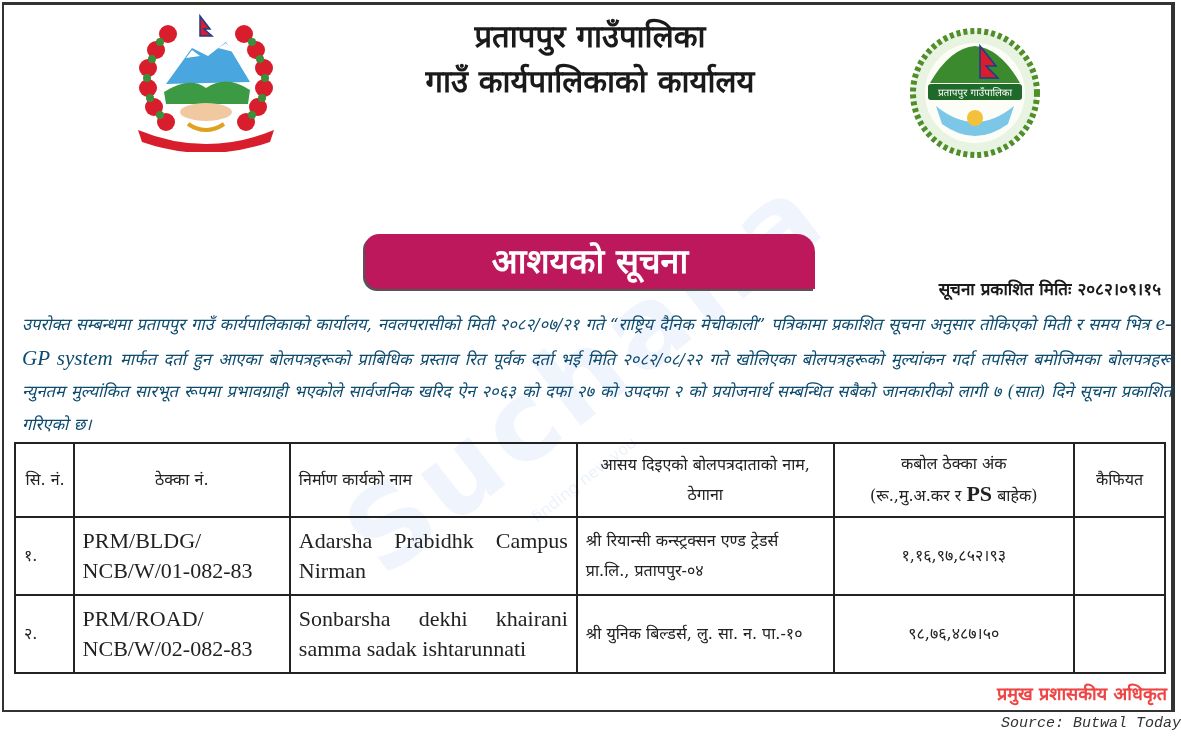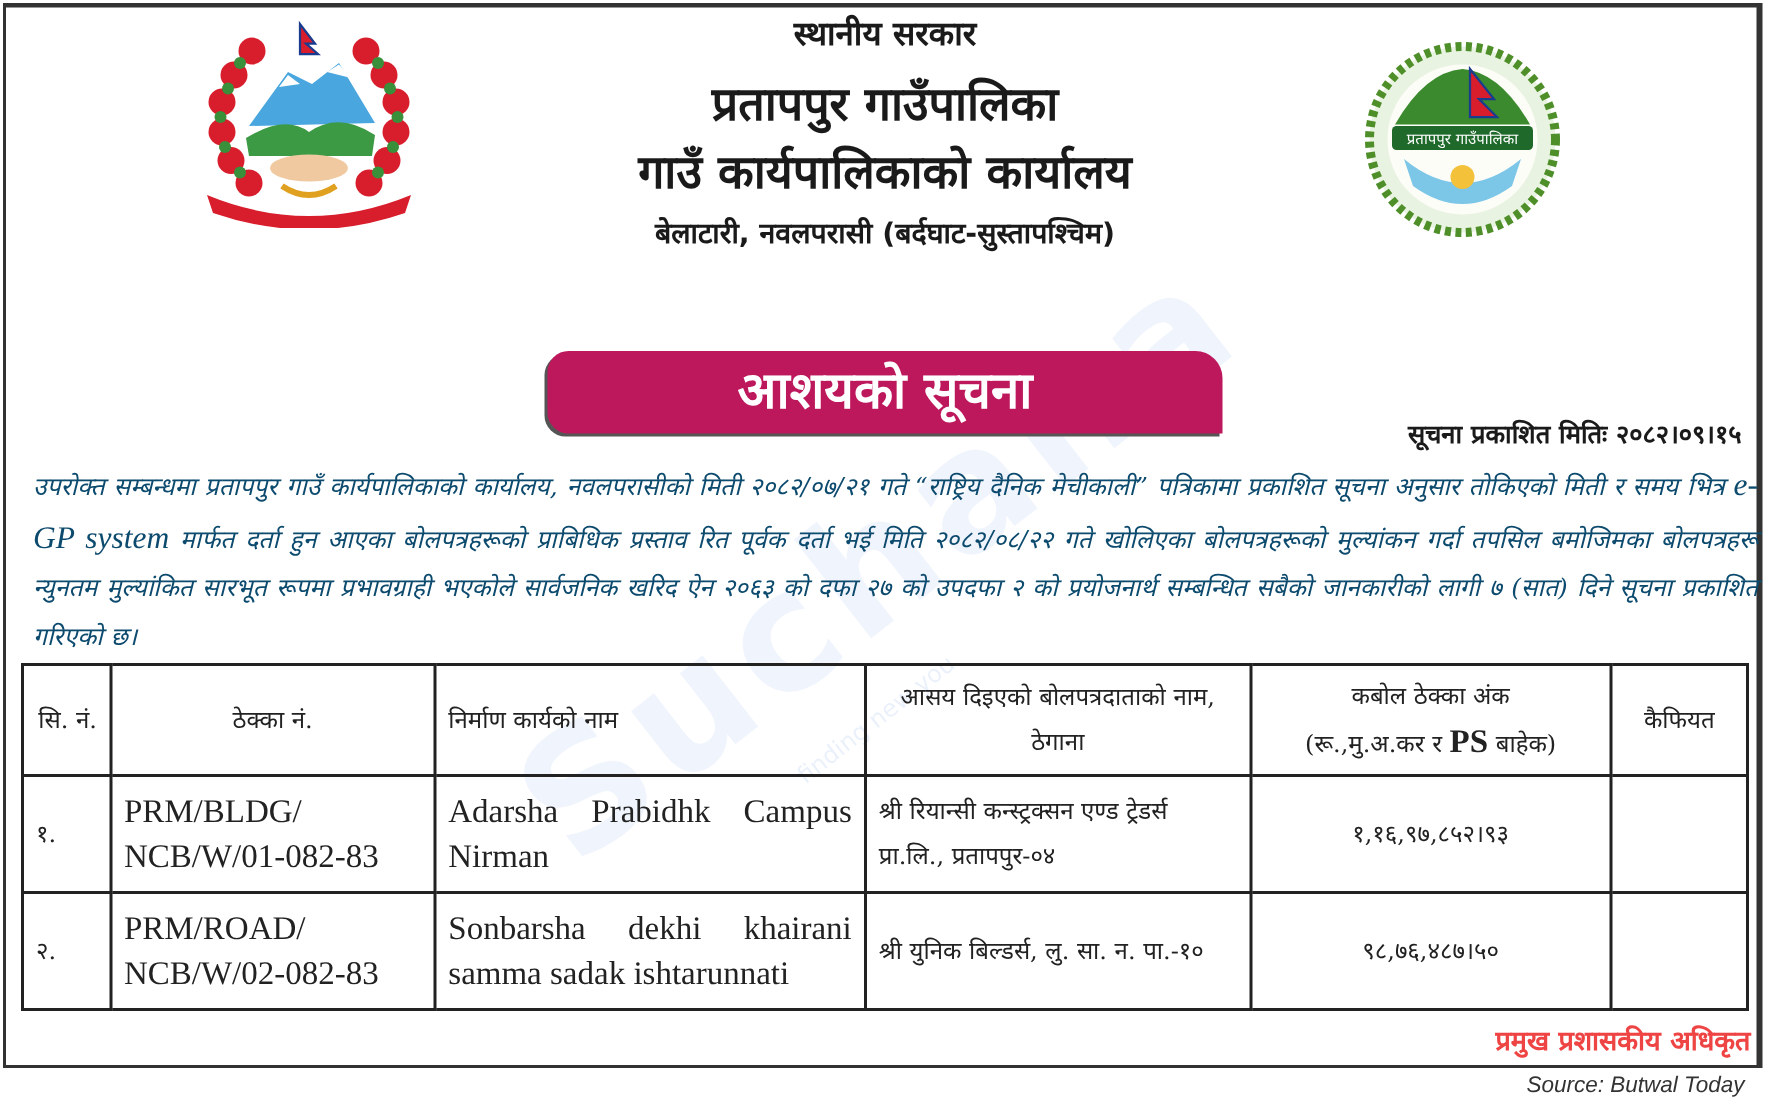--- a/index.html
+++ b/index.html
@@ -24,21 +24,21 @@
     table.tbl th { font-weight: normal; font-size: 16px; height: 72px; text-align: center; line-height: 30px; }
     table.tbl td { font-size: 16px; height: 76px; line-height: 30px; vertical-align: middle; }
     .c-sn { width: 40px; text-align: left; }
     .c-no { width: 196px; font-family: "Liberation Serif", serif; font-size: 22px !important; line-height: 30px; }
     .c-work { width: 266px; font-family: "Liberation Serif", serif; font-size: 22px !important; text-align: justify; }
     .c-bidder { width: 236px; }
     .c-amt { width: 220px; text-align: center; }
     .c-rem { width: 72px; }
     .ps { font-family: "Liberation Serif", serif; font-weight: bold; font-size: 22px; }
     .signer { position: absolute; right: 14px; top: 681px; font-size: 18px; font-weight: bold; color: #ef4444; }
-    .source { position: absolute; right: 18px; top: 715px; font-family: Liberation Sans, sans-serif; font-style: italic; font-size: 15px; color: #333; }
+    .source { position: absolute; right: 0; top: 715px; font-family: Liberation Mono, monospace; font-style: italic; font-size: 15px; color: #333; }
   </style>
 </head>
 <body>
 
 <div class="frame"></div>
 
 <div class="watermark">Suchana</div>
 <div class="wm-sub">finding new you</div>
 
 <div class="emblem-left">
@@ -86,24 +86,22 @@
     <path d="M30 55 Q50 20 75 18 Q100 20 120 55 Z" fill="#3b8a2e"></path>
     <path d="M80 18 L80 50 L98 50 L86 38 L96 38 Z" fill="#d81e2c" stroke="#1a3c8f" stroke-width="1.5"></path>
     <rect x="28" y="56" width="94" height="16" rx="3" fill="#1f6a2a"></rect>
     <text x="75" y="68" text-anchor="middle" font-size="10" fill="#ffffff" font-family="DejaVu Sans, sans-serif">प्रतापपुर गाउँपालिका</text>
     <path d="M36 78 Q75 110 114 78 L108 96 Q75 120 42 96 Z" fill="#7cc6e8"></path>
     <circle cx="75" cy="90" r="8" fill="#f3c13a"></circle>
   </svg>
 </div>
 
 <div class="header">
-  <div class="h-line1">स्थानीय सरकार</div>
   <div class="h-line2">प्रतापपुर गाउँपालिका</div>
   <div class="h-line3">गाउँ कार्यपालिकाको कार्यालय</div>
-  <div class="h-line4">बेलाटारी, नवलपरासी (बर्दघाट-सुस्तापश्चिम)</div>
 </div>
 
 <div class="banner">आशयको सूचना</div>
 
 <div class="pubdate">
   <span>सूचना प्रकाशित मितिः</span>
   <span>२०८२।०९।१५</span>
 </div>
 
 <div class="body-text"><span>उपरोक्त सम्बन्धमा प्रतापपुर गाउँ कार्यपालिकाको कार्यालय, नवलपरासीको मिती २०८२/०७/२१ गते “राष्ट्रिय दैनिक मेचीकाली” पत्रिकामा प्रकाशित सूचना अनुसार तोकिएको मिती र समय भित्र </span><span class="latin">e-GP system</span><span> मार्फत दर्ता हुन आएका बोलपत्रहरूको प्राबिधिक प्रस्ताव रित पूर्वक दर्ता भई मिति २०८२/०८/२२ गते खोलिएका बोलपत्रहरूको मुल्यांकन गर्दा तपसिल बमोजिमका बोलपत्रहरू न्युनतम मुल्यांकित सारभूत रूपमा प्रभावग्राही भएकोले सार्वजनिक खरिद ऐन २०६३ को दफा २७ को उपदफा २ को प्रयोजनार्थ सम्बन्धित सबैको जानकारीको लागी ७ (सात) दिने सूचना प्रकाशित गरिएको छ।</span></div>

